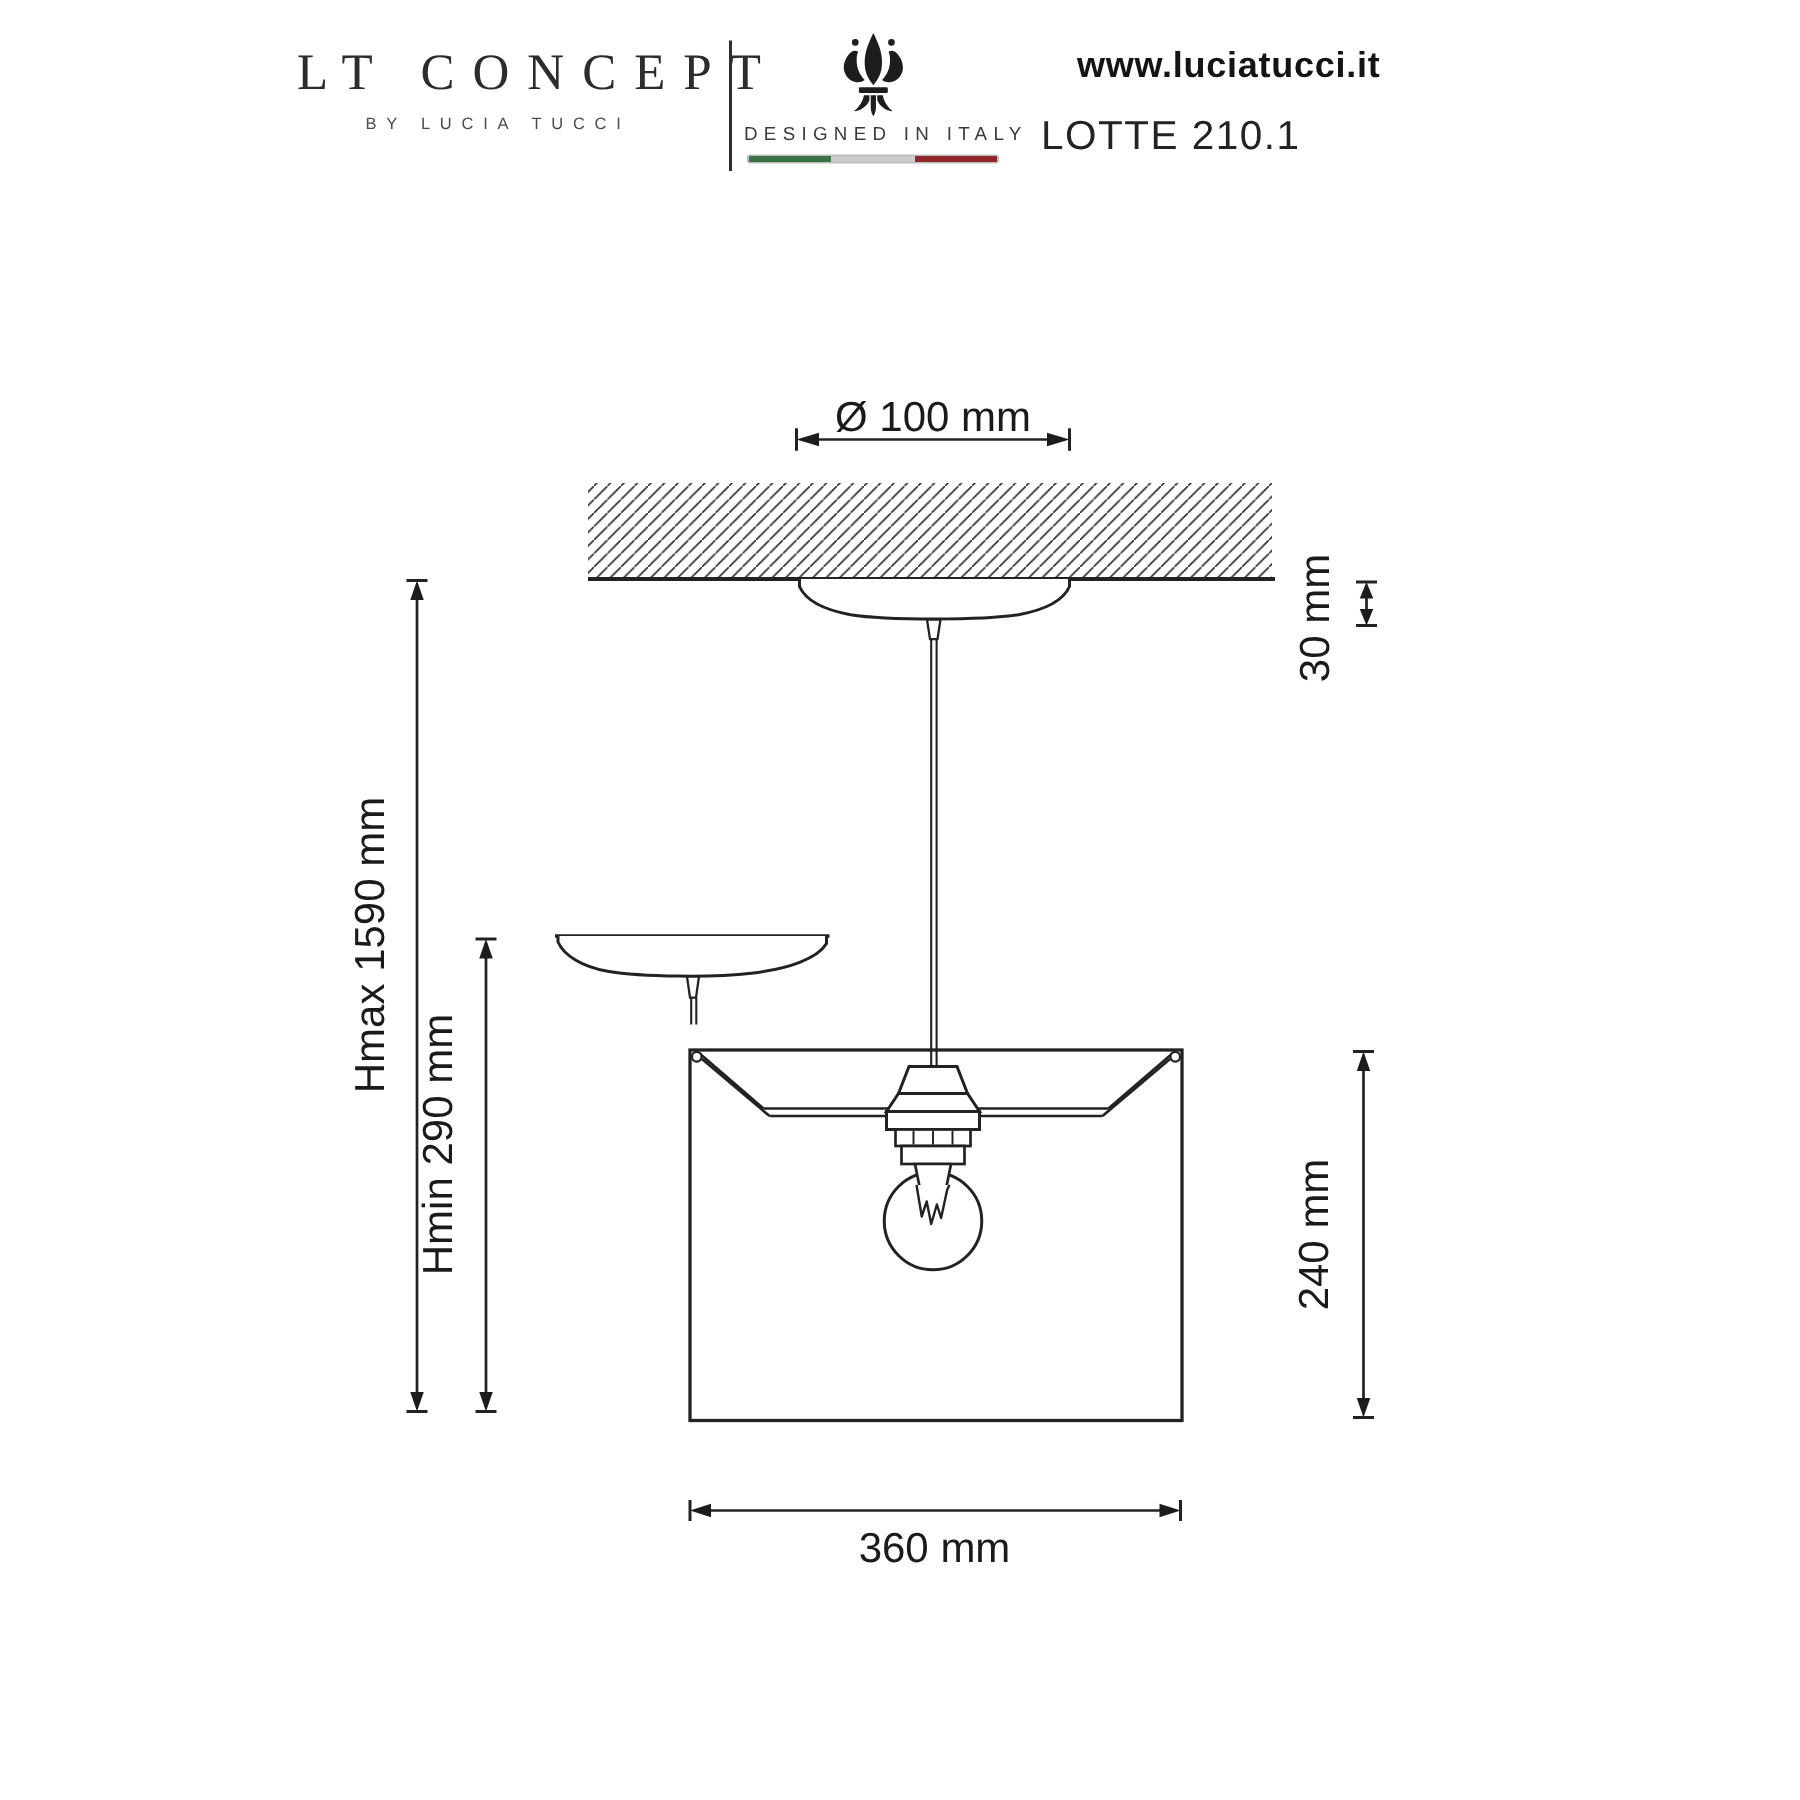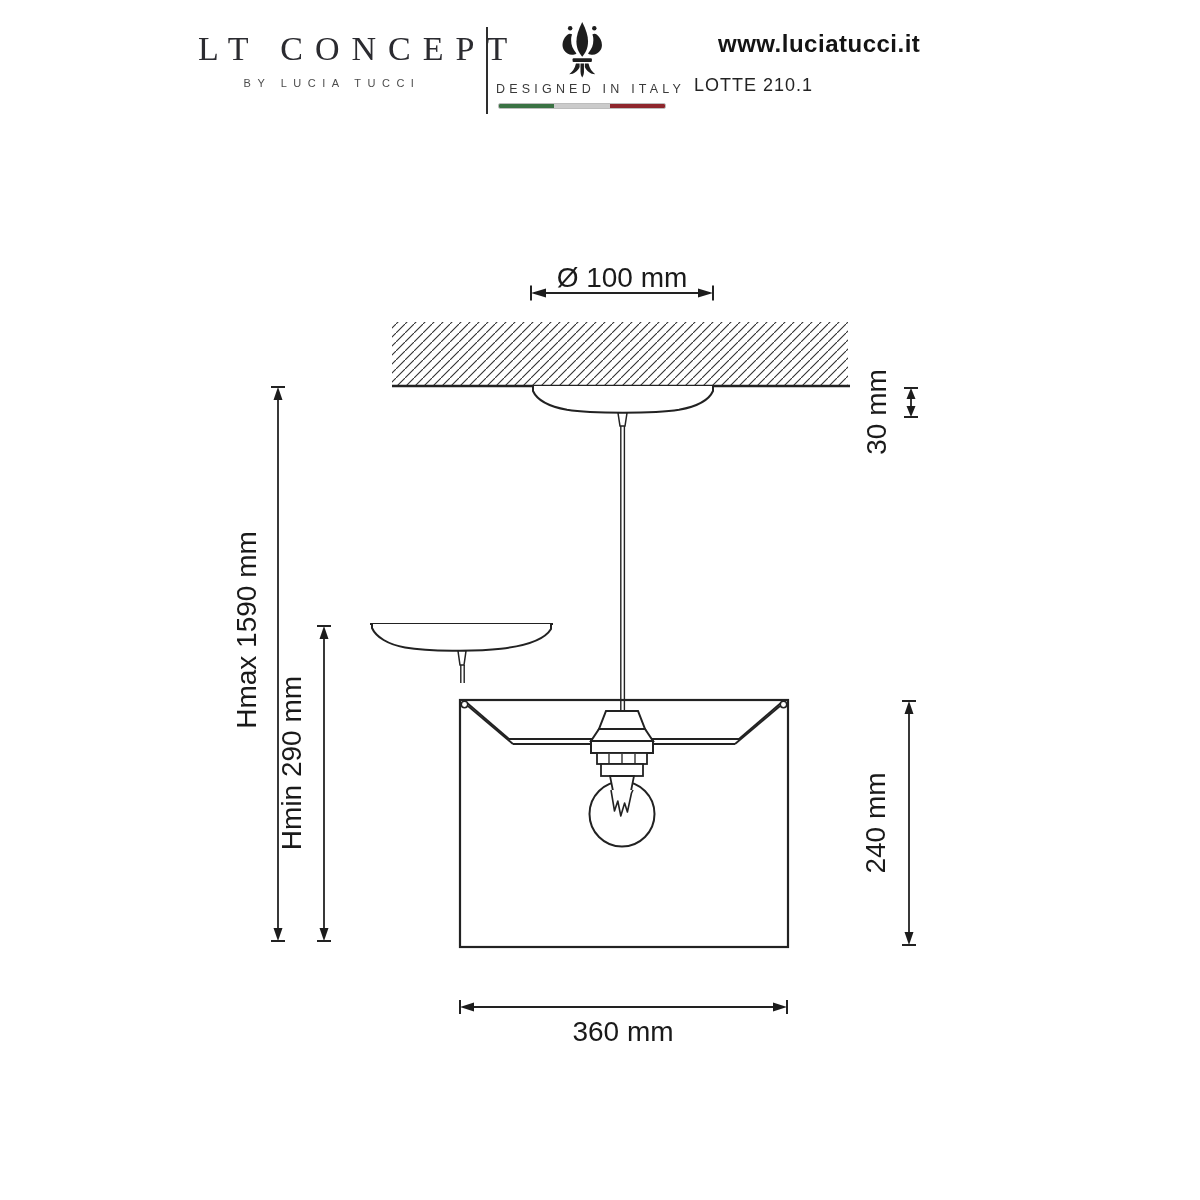--- a/index.html
+++ b/index.html
@@ -21,21 +21,21 @@
     margin-left:6px;
   }
   .logo-divider{position:absolute;left:486px;top:27px;height:87px;border-left:2px solid #2e2e2e;}
   .made{position:absolute;left:496px;top:22px;width:172px;text-align:center;}
   .made .fleur{display:block;margin:0 auto;height:56px;}
   .made-label{margin-top:4px;font-size:12.5px;letter-spacing:4.2px;color:#3a3a3a;white-space:nowrap;}
   .flag{display:flex;height:4px;margin:7px 2px 0 2px;border-radius:2px;overflow:hidden;border:1px solid #bdbdbd;}
   .flag span{flex:1 1 33.33%;}
   .site{position:absolute;left:694px;top:30px;}
   .website{font-size:24px;font-weight:700;color:#141414;letter-spacing:.5px;margin-left:24px;white-space:nowrap;}
-  .model{margin-top:17px;font-size:18px;color:#232323;letter-spacing:1px;white-space:nowrap;}
+  .model{margin-top:17px;font-size:27px;color:#232323;letter-spacing:1px;white-space:nowrap;}
 
   
   .drawing{position:absolute;left:0;top:0;width:1200px;height:1200px;}
   .drawing text{
     font-family:"Liberation Sans",sans-serif;
     font-size:28px;fill:#1a1a1a;
   }
   .ln{stroke:#222;fill:none;}
   .fillw{fill:#fff;stroke:#222;}
   .arrow{fill:#1c1c1c;stroke:none;}

